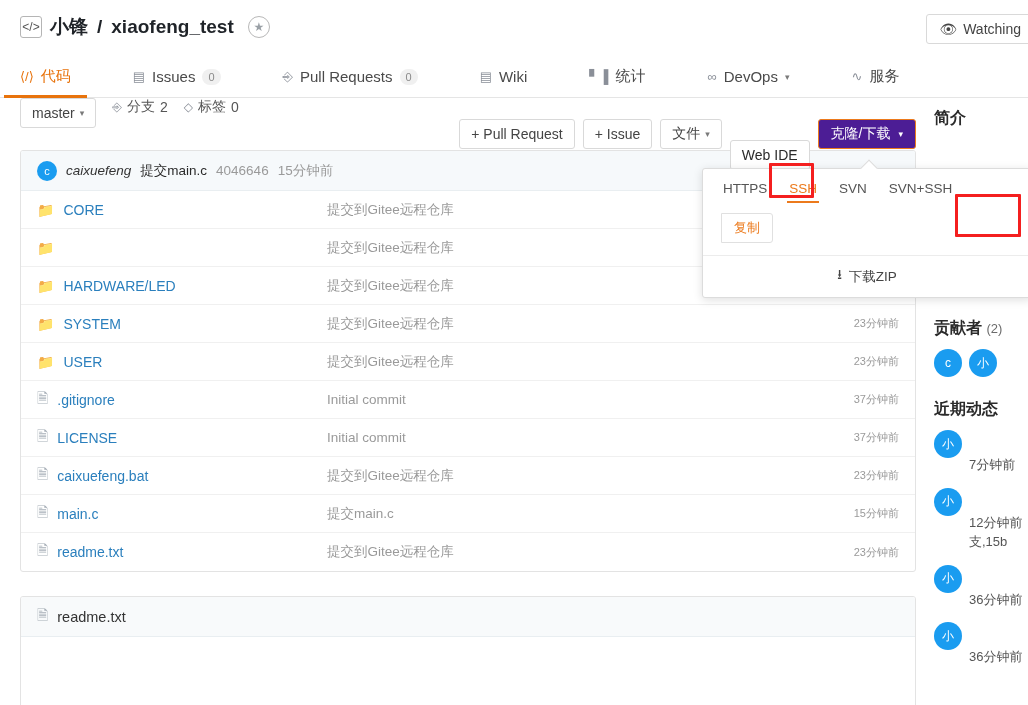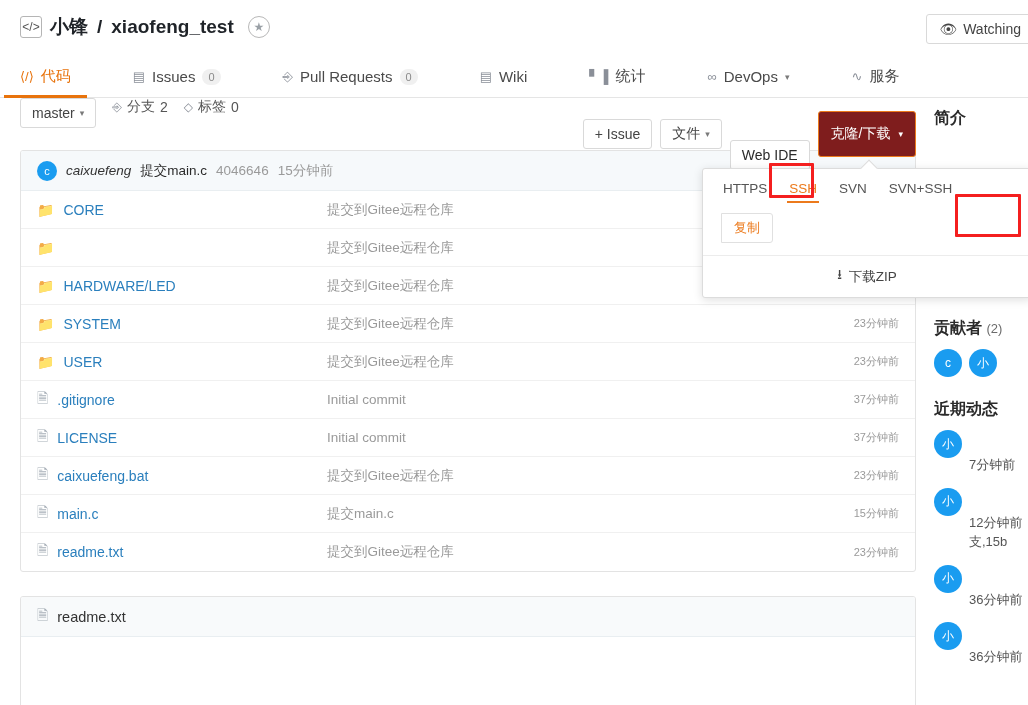--- a/index.html
+++ b/index.html
@@ -77,22 +77,22 @@
   .branch-btn { font-size: 14px; }
   .meta-link {
     font-size: 14px; color: #555; display: inline-flex; align-items: center;
     gap: 5px; margin-left: 16px;
   }
   .meta-link .mico { color: #8a8f98; font-size: 12px; }
   .spacer { flex: 1; }
   .btn-group { display: flex; align-items: center; gap: 8px; }
   .btn-strong { font-weight: normal; color: #2b2b2b; margin-top: 42px; }
   .clone-btn {
-    background: #7f1d1d; border: 1px solid #ec7a1c; color: #fff;
-    font-size: 14px; height: 46px; padding: 0 12px; border-radius: 3px;
+    background: #4c1d95; border: 1px solid #ec7a1c; color: #fff;
+    font-size: 14px; height: 30px; padding: 0 12px; border-radius: 3px;
     display: inline-flex; align-items: center; gap: 8px; white-space: nowrap;
   }
   .clone-btn .caret { color: #fff; }
 
   
   .file-table {
     border: 1px solid #e3e3e3; border-radius: 3px; overflow: hidden;
     background: #fff;
   }
   .commit-row {
@@ -278,20 +278,21 @@
 
         <div class="meta-link">
           <span class="mico">◇</span>
           <span>标签</span>
           <span>0</span>
         </div>
 
         <div class="spacer"></div>
 
         <div class="btn-group">
+          <div class="btn">+ Pull Request</div>
           <div class="btn">+ Issue</div>
           <div class="btn">
             <span>文件</span>
             <span class="caret">▾</span>
           </div>
           <div class="btn btn-strong">Web IDE</div>
           <div class="clone-btn">
             <span>克隆/下载</span>
             <span class="caret">▾</span>
           </div>

